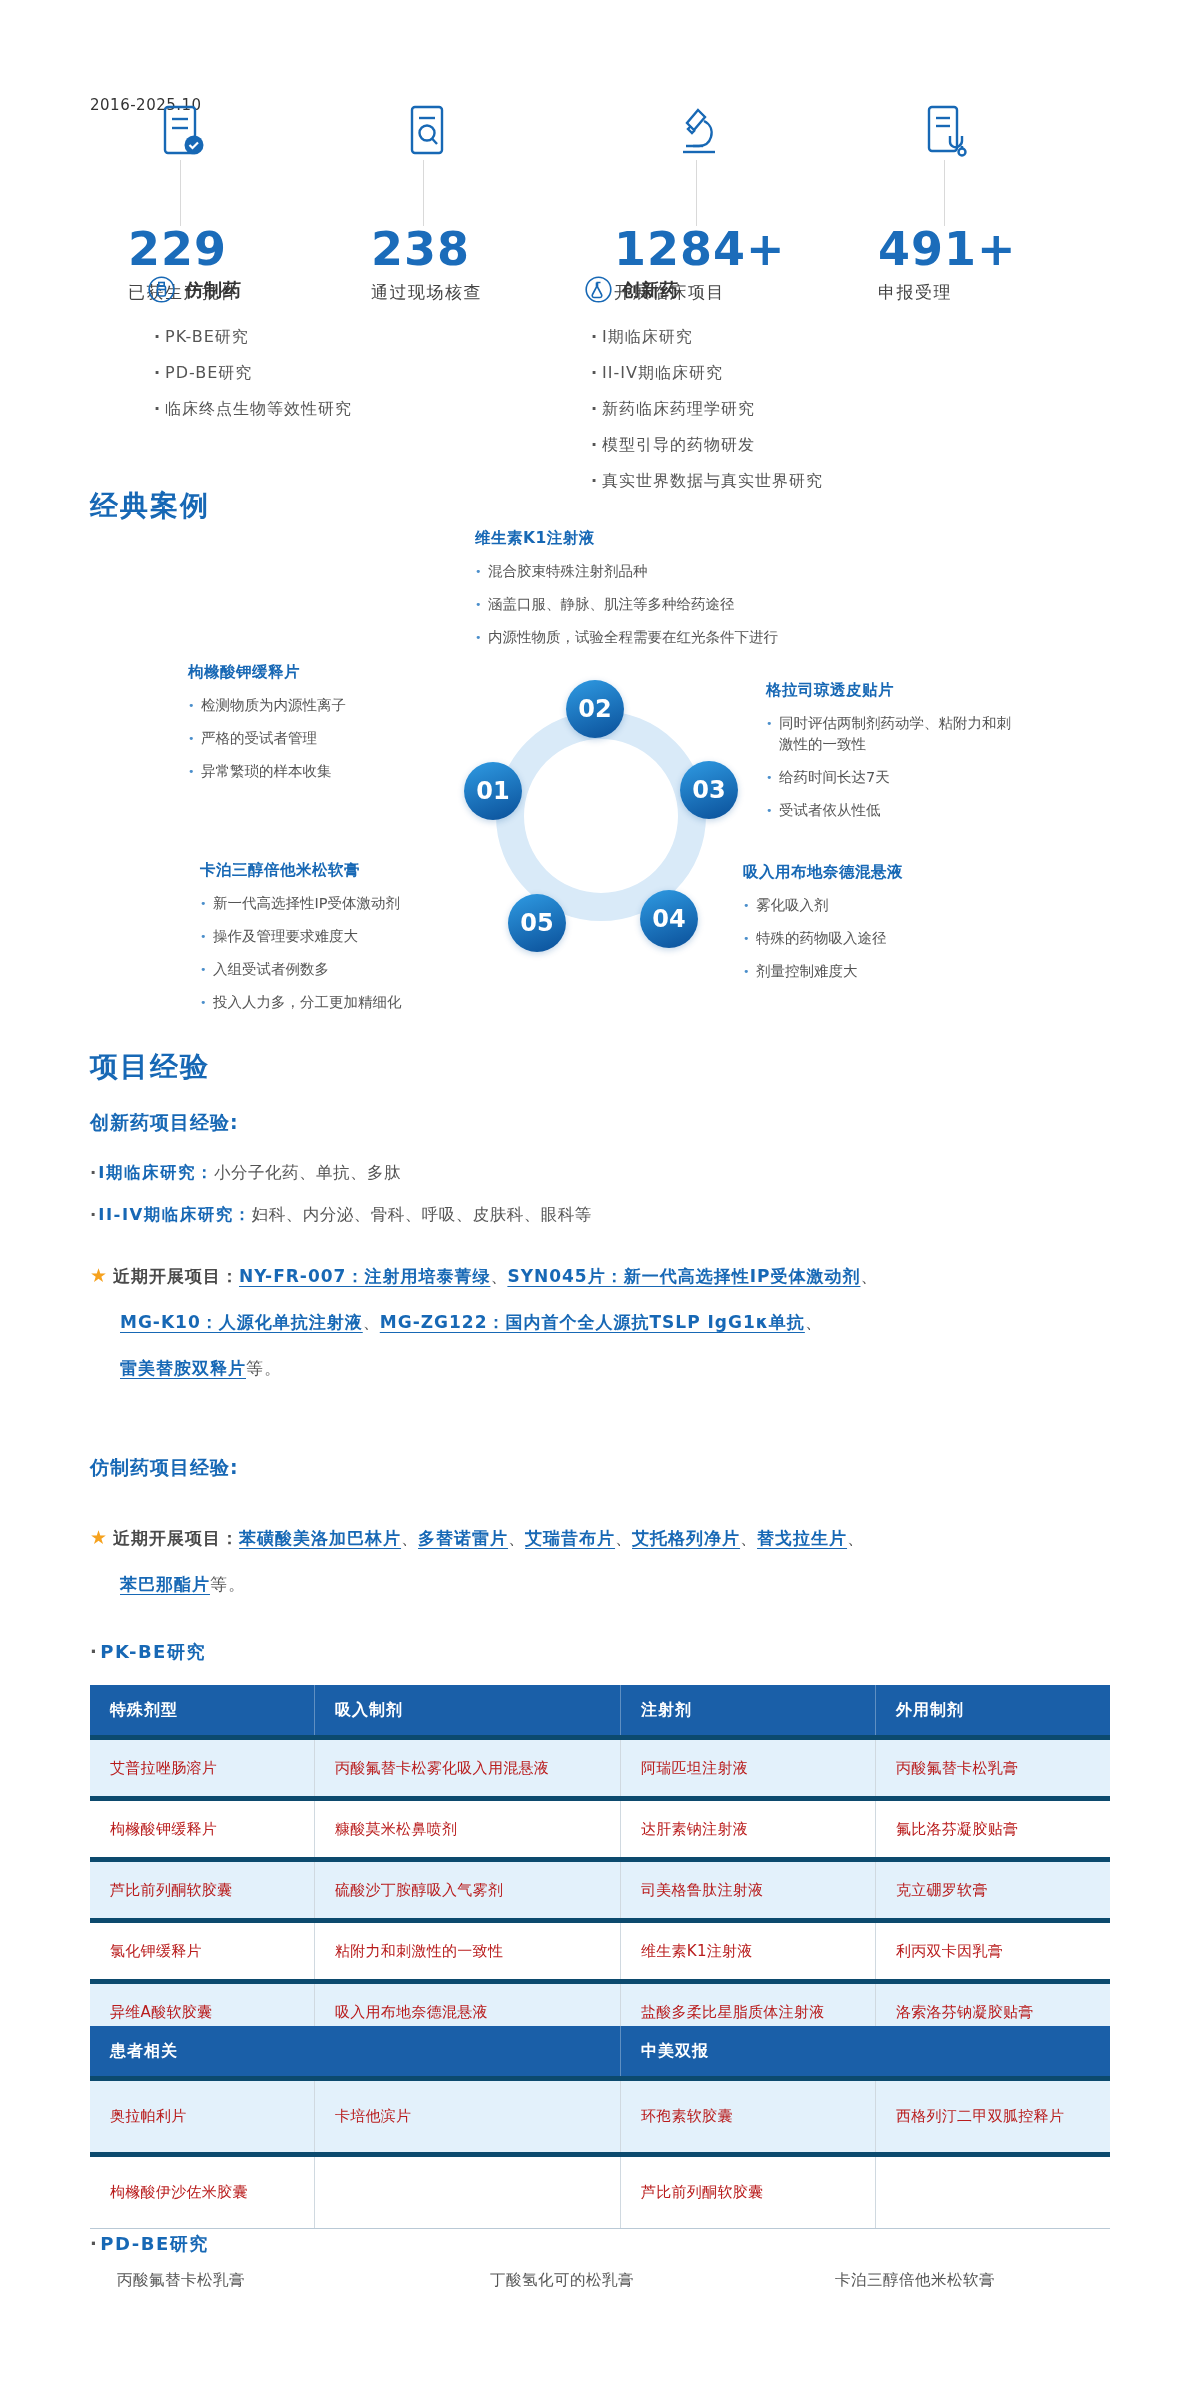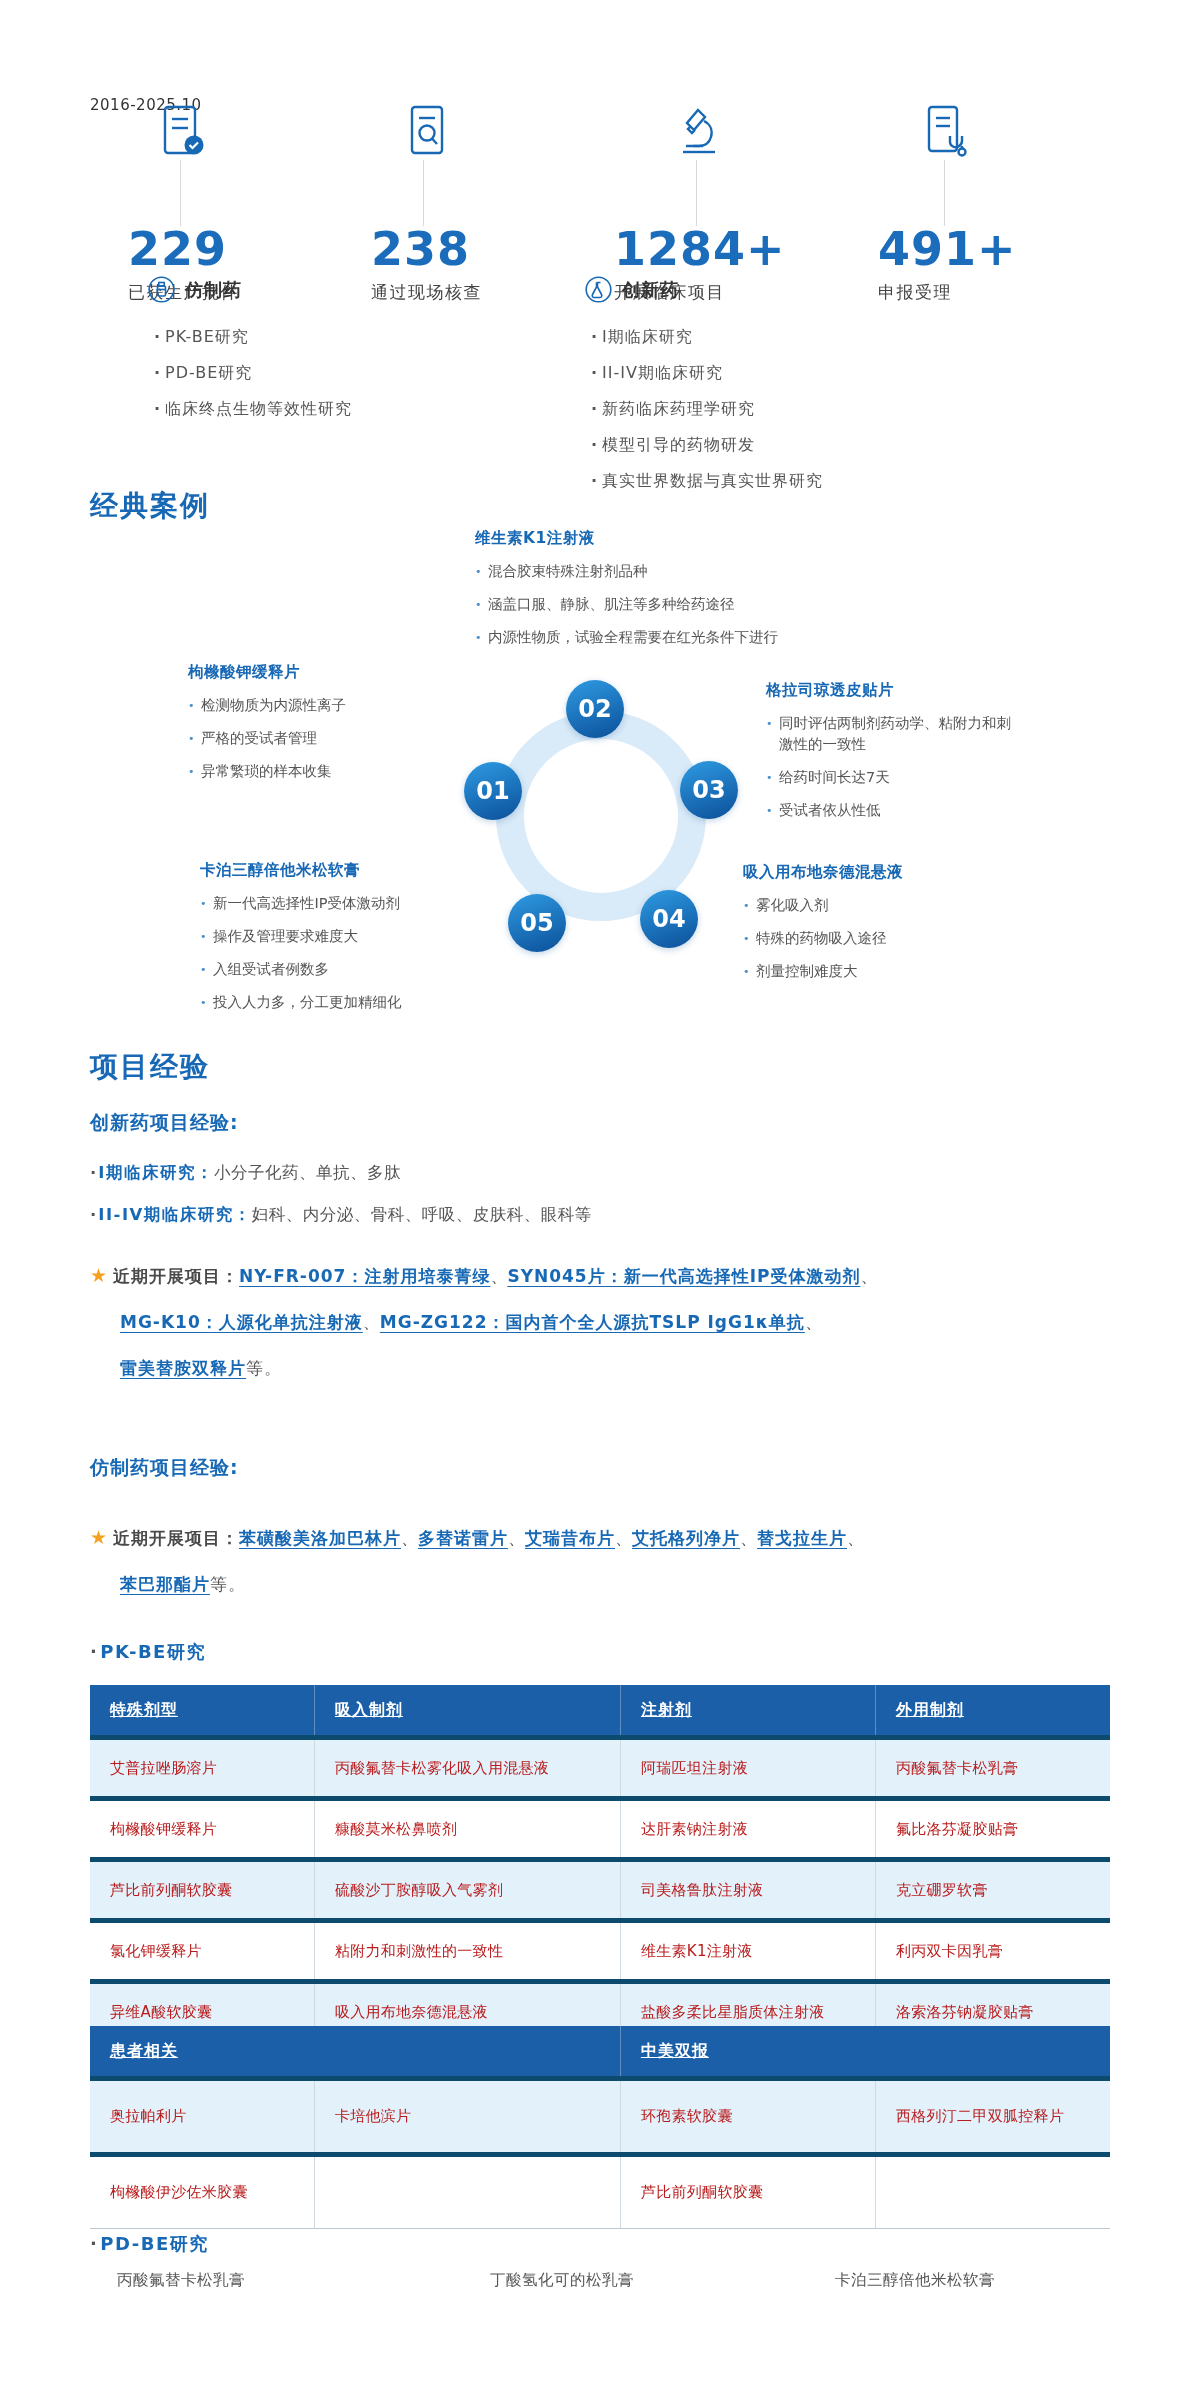--- a/index.html
+++ b/index.html
@@ -65,21 +65,21 @@
   
   .dot-head{font-size:18px;font-weight:bold;color:#1768b5;letter-spacing:1.5px;}
   .dot-head::before{content:"·";color:#555;margin-right:2px;}
   #pkbe-head{left:90px;top:1640px;}
   #pdbe-head{left:90px;top:2232px;}
   
   table{border-collapse:collapse;table-layout:fixed;width:1020px;}
   #table1{left:90px;top:1685px;}
   #table2{left:90px;top:2026px;}
   th{background:#1a5fa8;color:#fff;font-size:16px;font-weight:bold;text-align:left;
-     height:50px;padding:0 8px 0 20px;letter-spacing:1px;border-right:1px solid rgba(255,255,255,.3);text-decoration:underline;}
+     height:50px;padding:0 8px 0 20px;letter-spacing:1px;border-right:1px solid rgba(255,255,255,.3);}
   th:last-child{border-right:none;}
   td{font-size:15px;color:#b91c1c;padding:0 8px 0 20px;border-right:1px solid #d0d9e0;
      border-top:5px solid #0c4a6e;letter-spacing:.3px;}
   td:last-child{border-right:none;}
   #table1 td{height:56px;}
   #table2 td{height:71px;}
   tbody tr:nth-child(odd){background:#e3f1fb;}
   tbody tr:nth-child(even){background:#ffffff;}
   table tbody tr:last-child td{border-bottom:1px solid #b9c9d6;}
   

